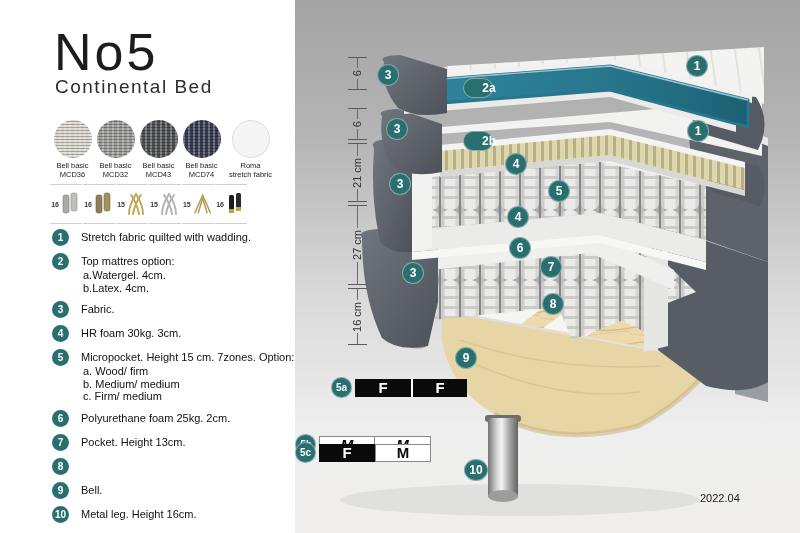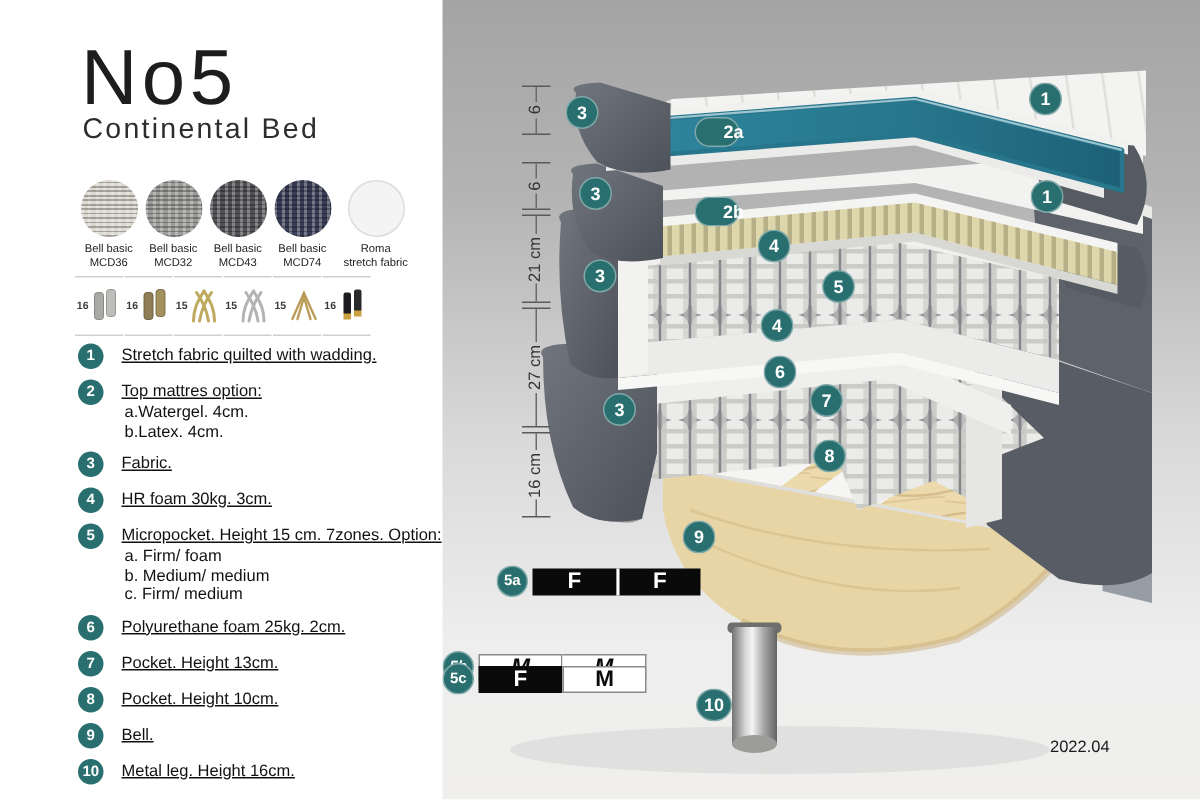--- a/index.html
+++ b/index.html
@@ -27,21 +27,21 @@
 
   .legs-row{position:absolute;left:50px;top:184px;display:flex;gap:1px;}
   .leg-cell{width:32px;height:38px;border-top:1px solid #cfcfcf;border-bottom:1px solid #cfcfcf;
     display:flex;align-items:center;justify-content:flex-start;gap:1px;}
   .leg-num{font-size:7px;font-weight:bold;color:#3a3a3a;width:9px;text-align:right;}
 
   .layer-list{position:absolute;left:52px;top:229px;width:238px;}
   .layer-item{display:flex;margin-bottom:7px;}
   .l-circle{flex:0 0 auto;width:17px;height:17px;border-radius:50%;background:#2a6f6f;color:#fff;
     font-size:10px;font-weight:bold;display:flex;align-items:center;justify-content:center;}
-  .l-text{margin-left:12px;font-size:11px;line-height:16px;color:#111;white-space:nowrap;text-decoration:underline;}
+  .l-text{margin-left:12px;font-size:11px;line-height:16px;color:#111;white-space:nowrap;}
   .l-sub{font-size:11px;line-height:12.5px;color:#111;margin-left:14px;white-space:nowrap;}
 
   
   .right-panel{position:absolute;left:295px;top:0;width:505px;height:533px;
     background:linear-gradient(180deg,#a4a4a4 0%,#b4b4b4 25%,#d9d9d9 55%,#eeeeee 80%,#f0efed 100%);}
   .diagram-svg{position:absolute;left:0;top:0;}
 
   .callout{position:absolute;width:22px;height:22px;border-radius:50%;background:#2a6f6f;
     border:1px solid rgba(255,255,255,.4);box-sizing:border-box;color:#fff;font-size:12px;font-weight:bold;
     display:flex;align-items:center;justify-content:center;}
@@ -186,36 +186,35 @@
       <div class="l-text">Fabric.</div>
     </div>
     <div class="layer-item">
       <div class="l-circle">4</div>
       <div class="l-text">HR foam 30kg. 3cm.</div>
     </div>
     <div class="layer-item">
       <div class="l-circle">5</div>
       <div>
         <div class="l-text">Micropocket. Height 15 cm. 7zones. Option:</div>
-        <div class="l-sub">a. Firm/ foam</div>
+        <div class="l-sub">a. Wood/ firm</div>
         <div class="l-sub">b. Medium/ medium</div>
         <div class="l-sub">c. Firm/ medium</div>
       </div>
     </div>
     <div class="layer-item">
       <div class="l-circle">6</div>
       <div class="l-text">Polyurethane foam 25kg. 2cm.</div>
     </div>
     <div class="layer-item">
       <div class="l-circle">7</div>
       <div class="l-text">Pocket. Height 13cm.</div>
     </div>
     <div class="layer-item">
       <div class="l-circle">8</div>
-      <div class="l-text">Pocket. Height 10cm.</div>
     </div>
     <div class="layer-item">
       <div class="l-circle">9</div>
       <div class="l-text">Bell.</div>
     </div>
     <div class="layer-item">
       <div class="l-circle">10</div>
       <div class="l-text">Metal leg. Height 16cm.</div>
     </div>
   </div>

